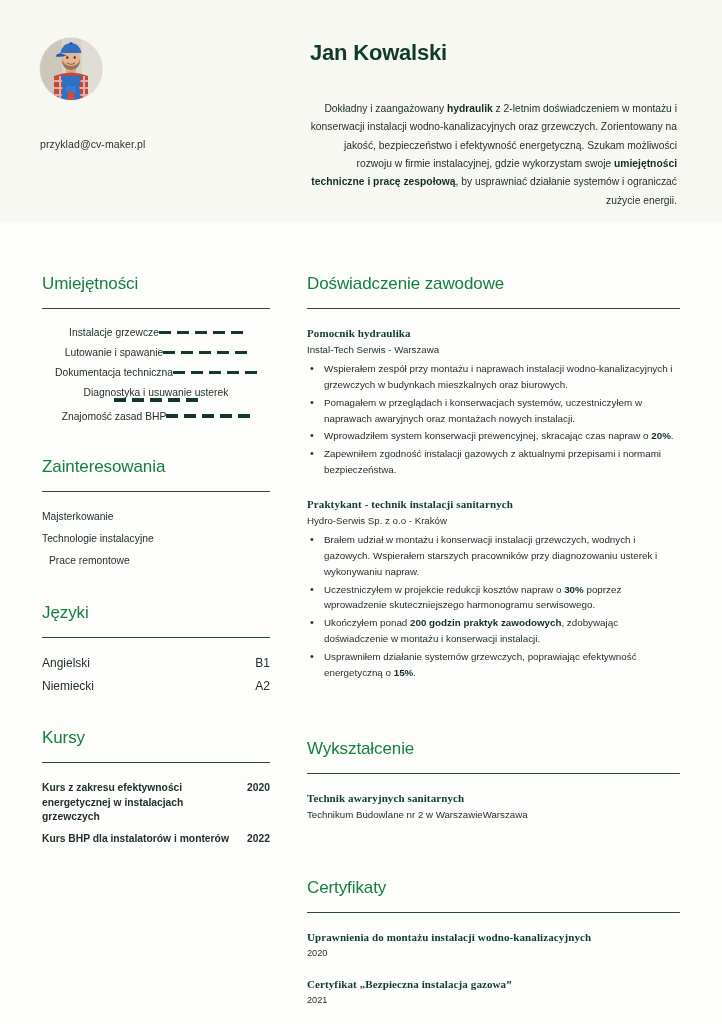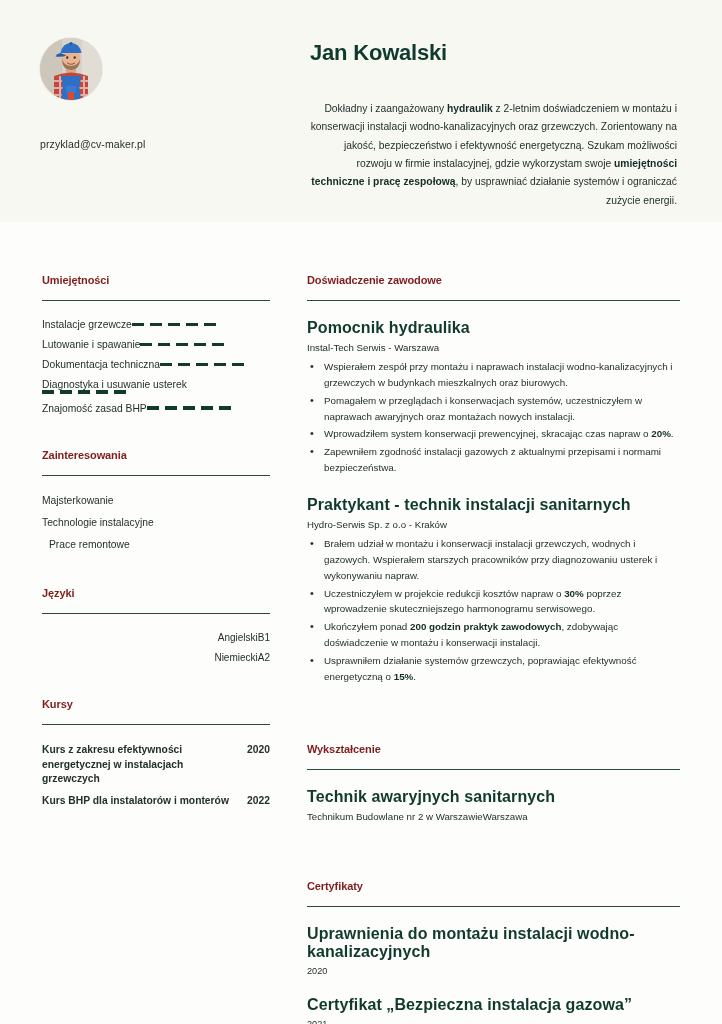--- a/index.html
+++ b/index.html
@@ -75,38 +75,38 @@
     width: 300px;
     padding: 52px 30px 0 42px;
   }
   .col-right {
     flex: 1;
     padding: 52px 42px 0 7px;
   }
 
   .section { margin-bottom: 4px; }
   .sec-title {
-    font-size: 11px;
-    font-weight: bold;
-    color: #7f1d1d;
+    font-size: 17px;
+    font-weight: normal;
+    color: #15803d;
     letter-spacing: -0.1px;
   }
   .sec-rule {
     height: 0;
     border-top: 1.4px solid #294a3f;
     margin-top: 14px;
   }
   .sec-body { padding-top: 18px; }
 
   
   .skill-row {
     display: flex;
     flex-wrap: wrap;
     align-items: center;
-    justify-content: flex-start;
+    justify-content: center;
     margin-bottom: 9px;
     font-size: 10.3px;
     color: #22302b;
   }
   .skill-name { white-space: nowrap; }
   .skill-bar { display: flex; gap: 6px; }
   .dash {
     width: 12px;
     height: 3.5px;
     background: #123a2c;
@@ -118,22 +118,22 @@
     font-size: 10.3px;
     color: #22302b;
     margin-bottom: 9px;
     line-height: 1.3;
   }
   .interest.indent { padding-left: 7px; }
 
   
   .lang-row {
     display: flex;
-    justify-content: flex-end;
-    font-size: 10px;
+    justify-content: space-between;
+    font-size: 12px;
     color: #22302b;
     margin-bottom: 9px;
   }
   .lang-level { font-weight: normal; }
 
   
   .course-row {
     display: flex;
     justify-content: space-between;
     align-items: flex-start;
@@ -143,25 +143,26 @@
     line-height: 1.45;
     gap: 10px;
     font-weight: bold;
   }
   .course-name { flex: 1; }
   .course-year { white-space: nowrap; }
 
   
   .entry { margin-bottom: 20px; }
   .entry-title {
-    font-size: 16px;
+    font-size: 11px;
     font-weight: bold;
     color: #0f3a2d;
     letter-spacing: 0.1px;
     margin-bottom: 5px;
+    font-family: Liberation Serif, serif;
   }
   .entry-sub {
     font-size: 9.7px;
     color: #22302b;
     margin-bottom: 6px;
   }
   .entry-date {
     font-size: 9.2px;
     color: #22302b;
     margin-top: 2px;

